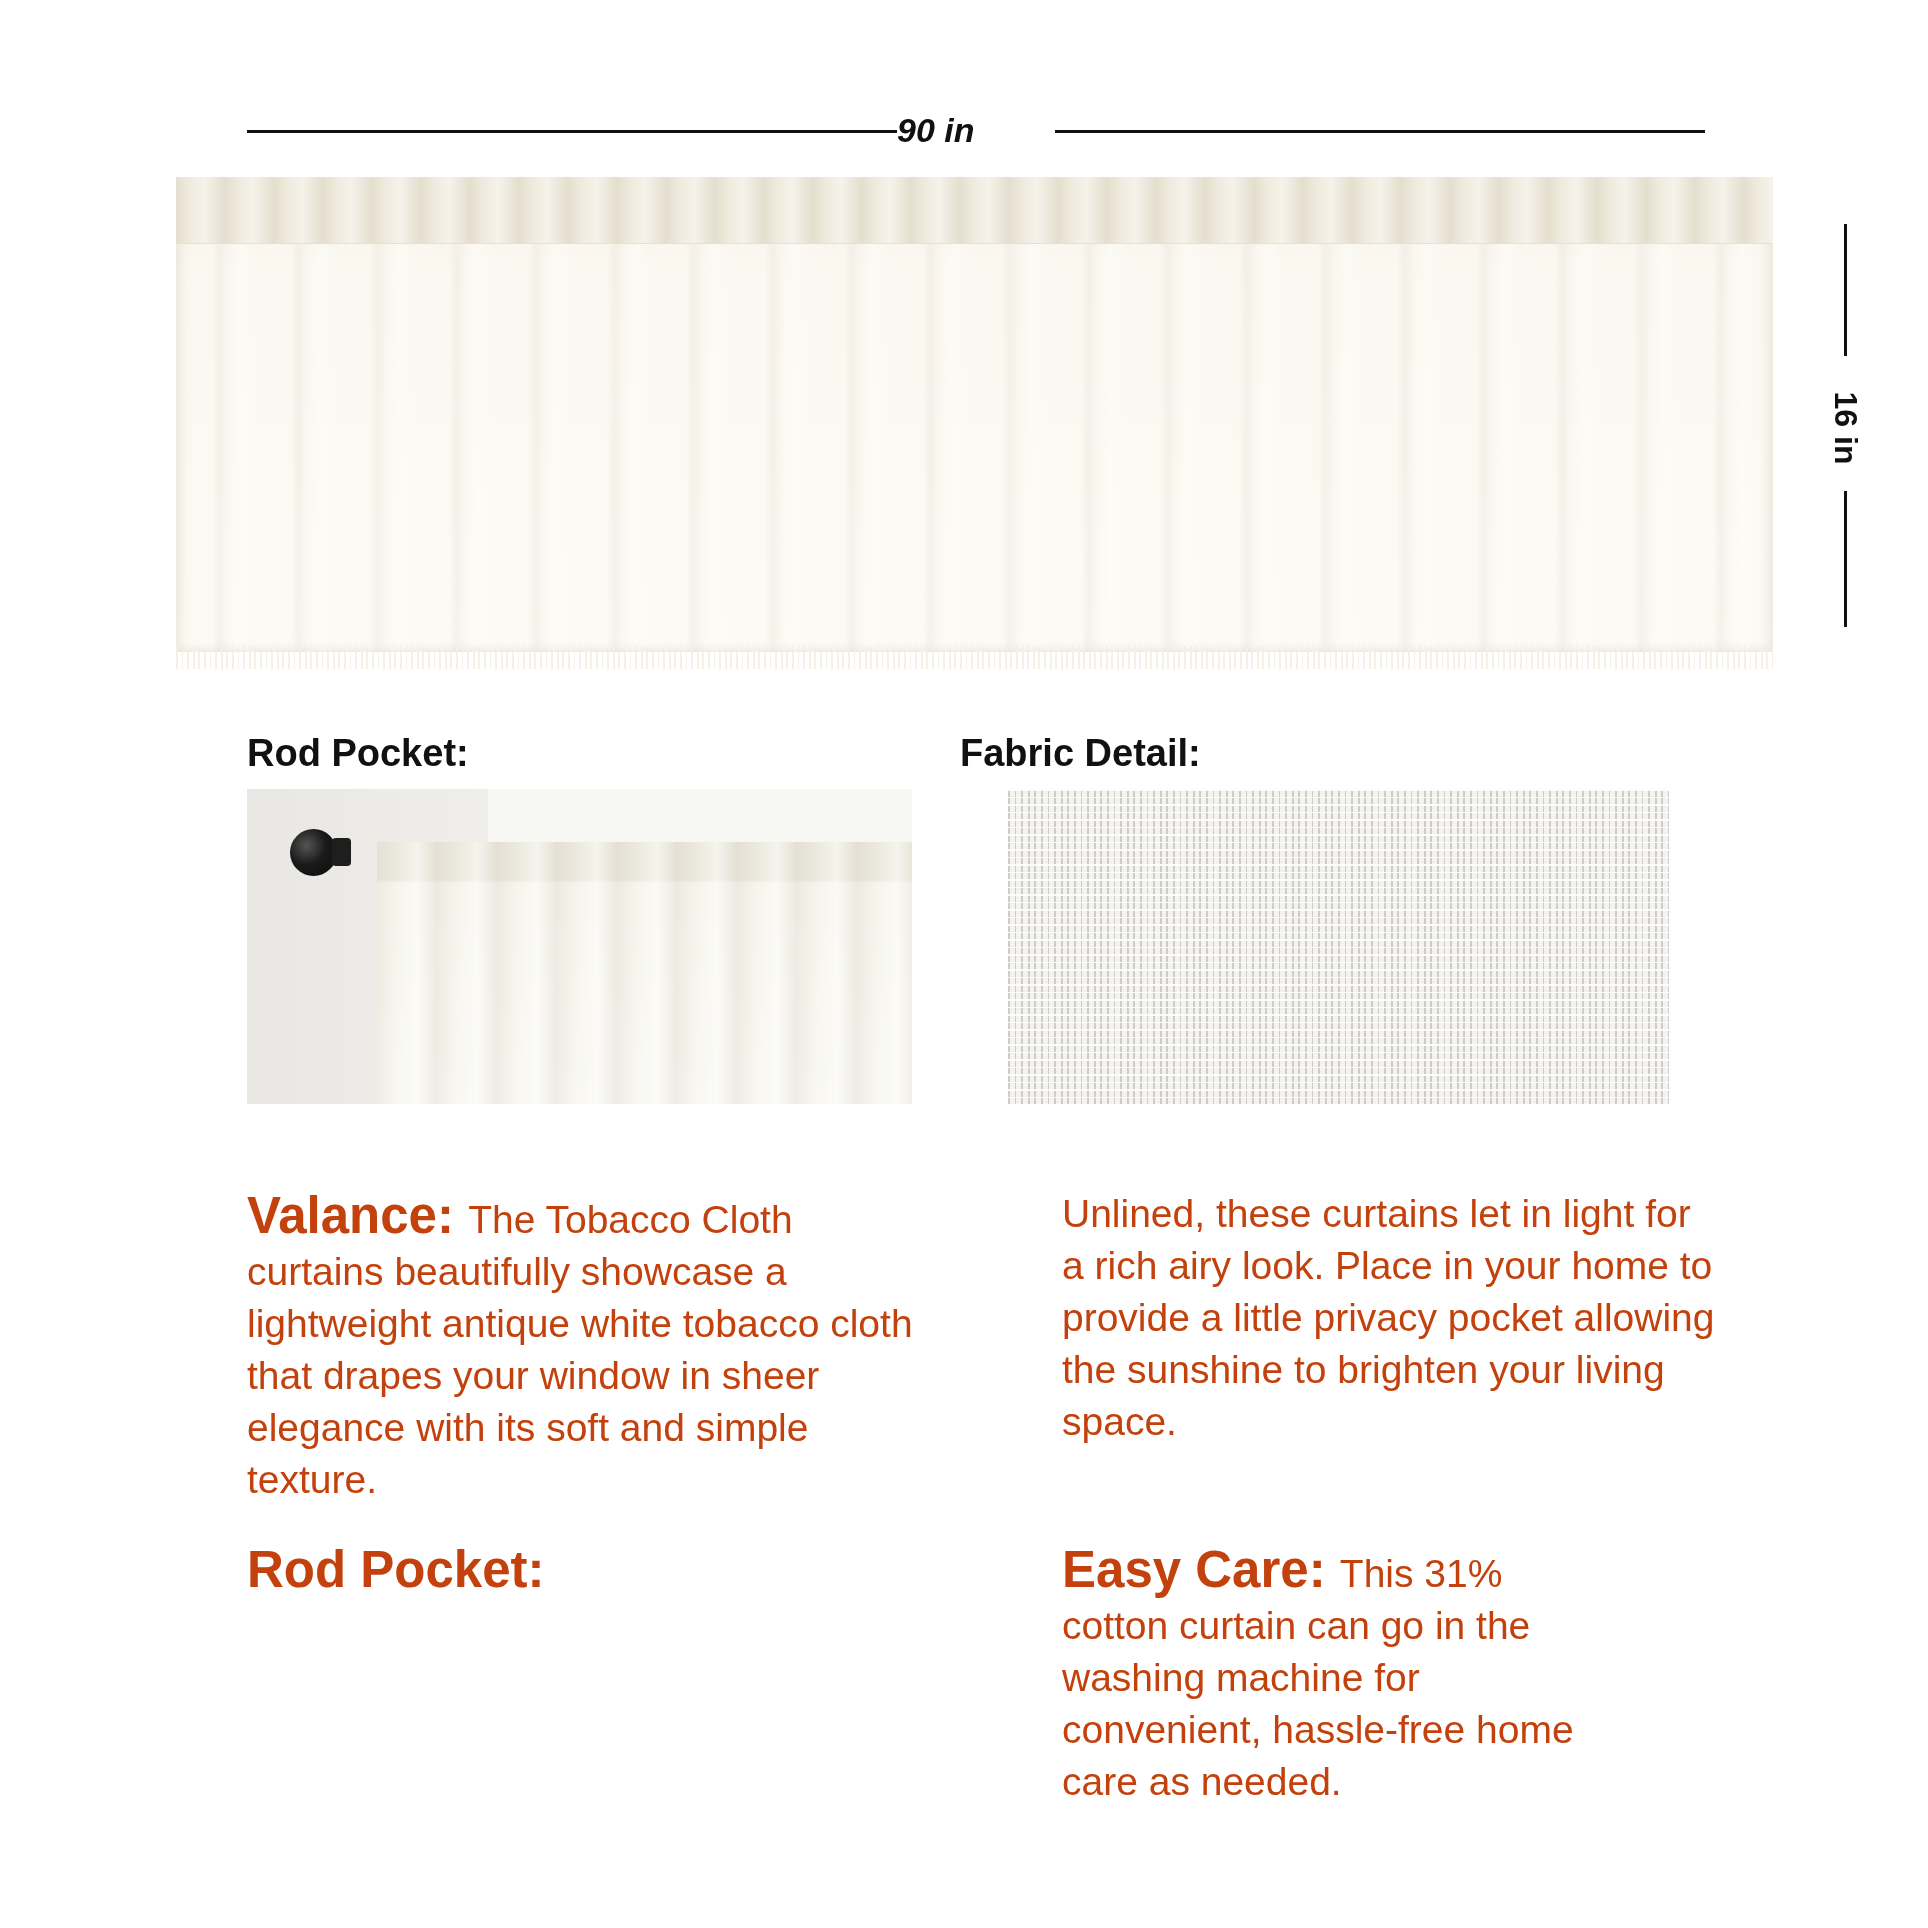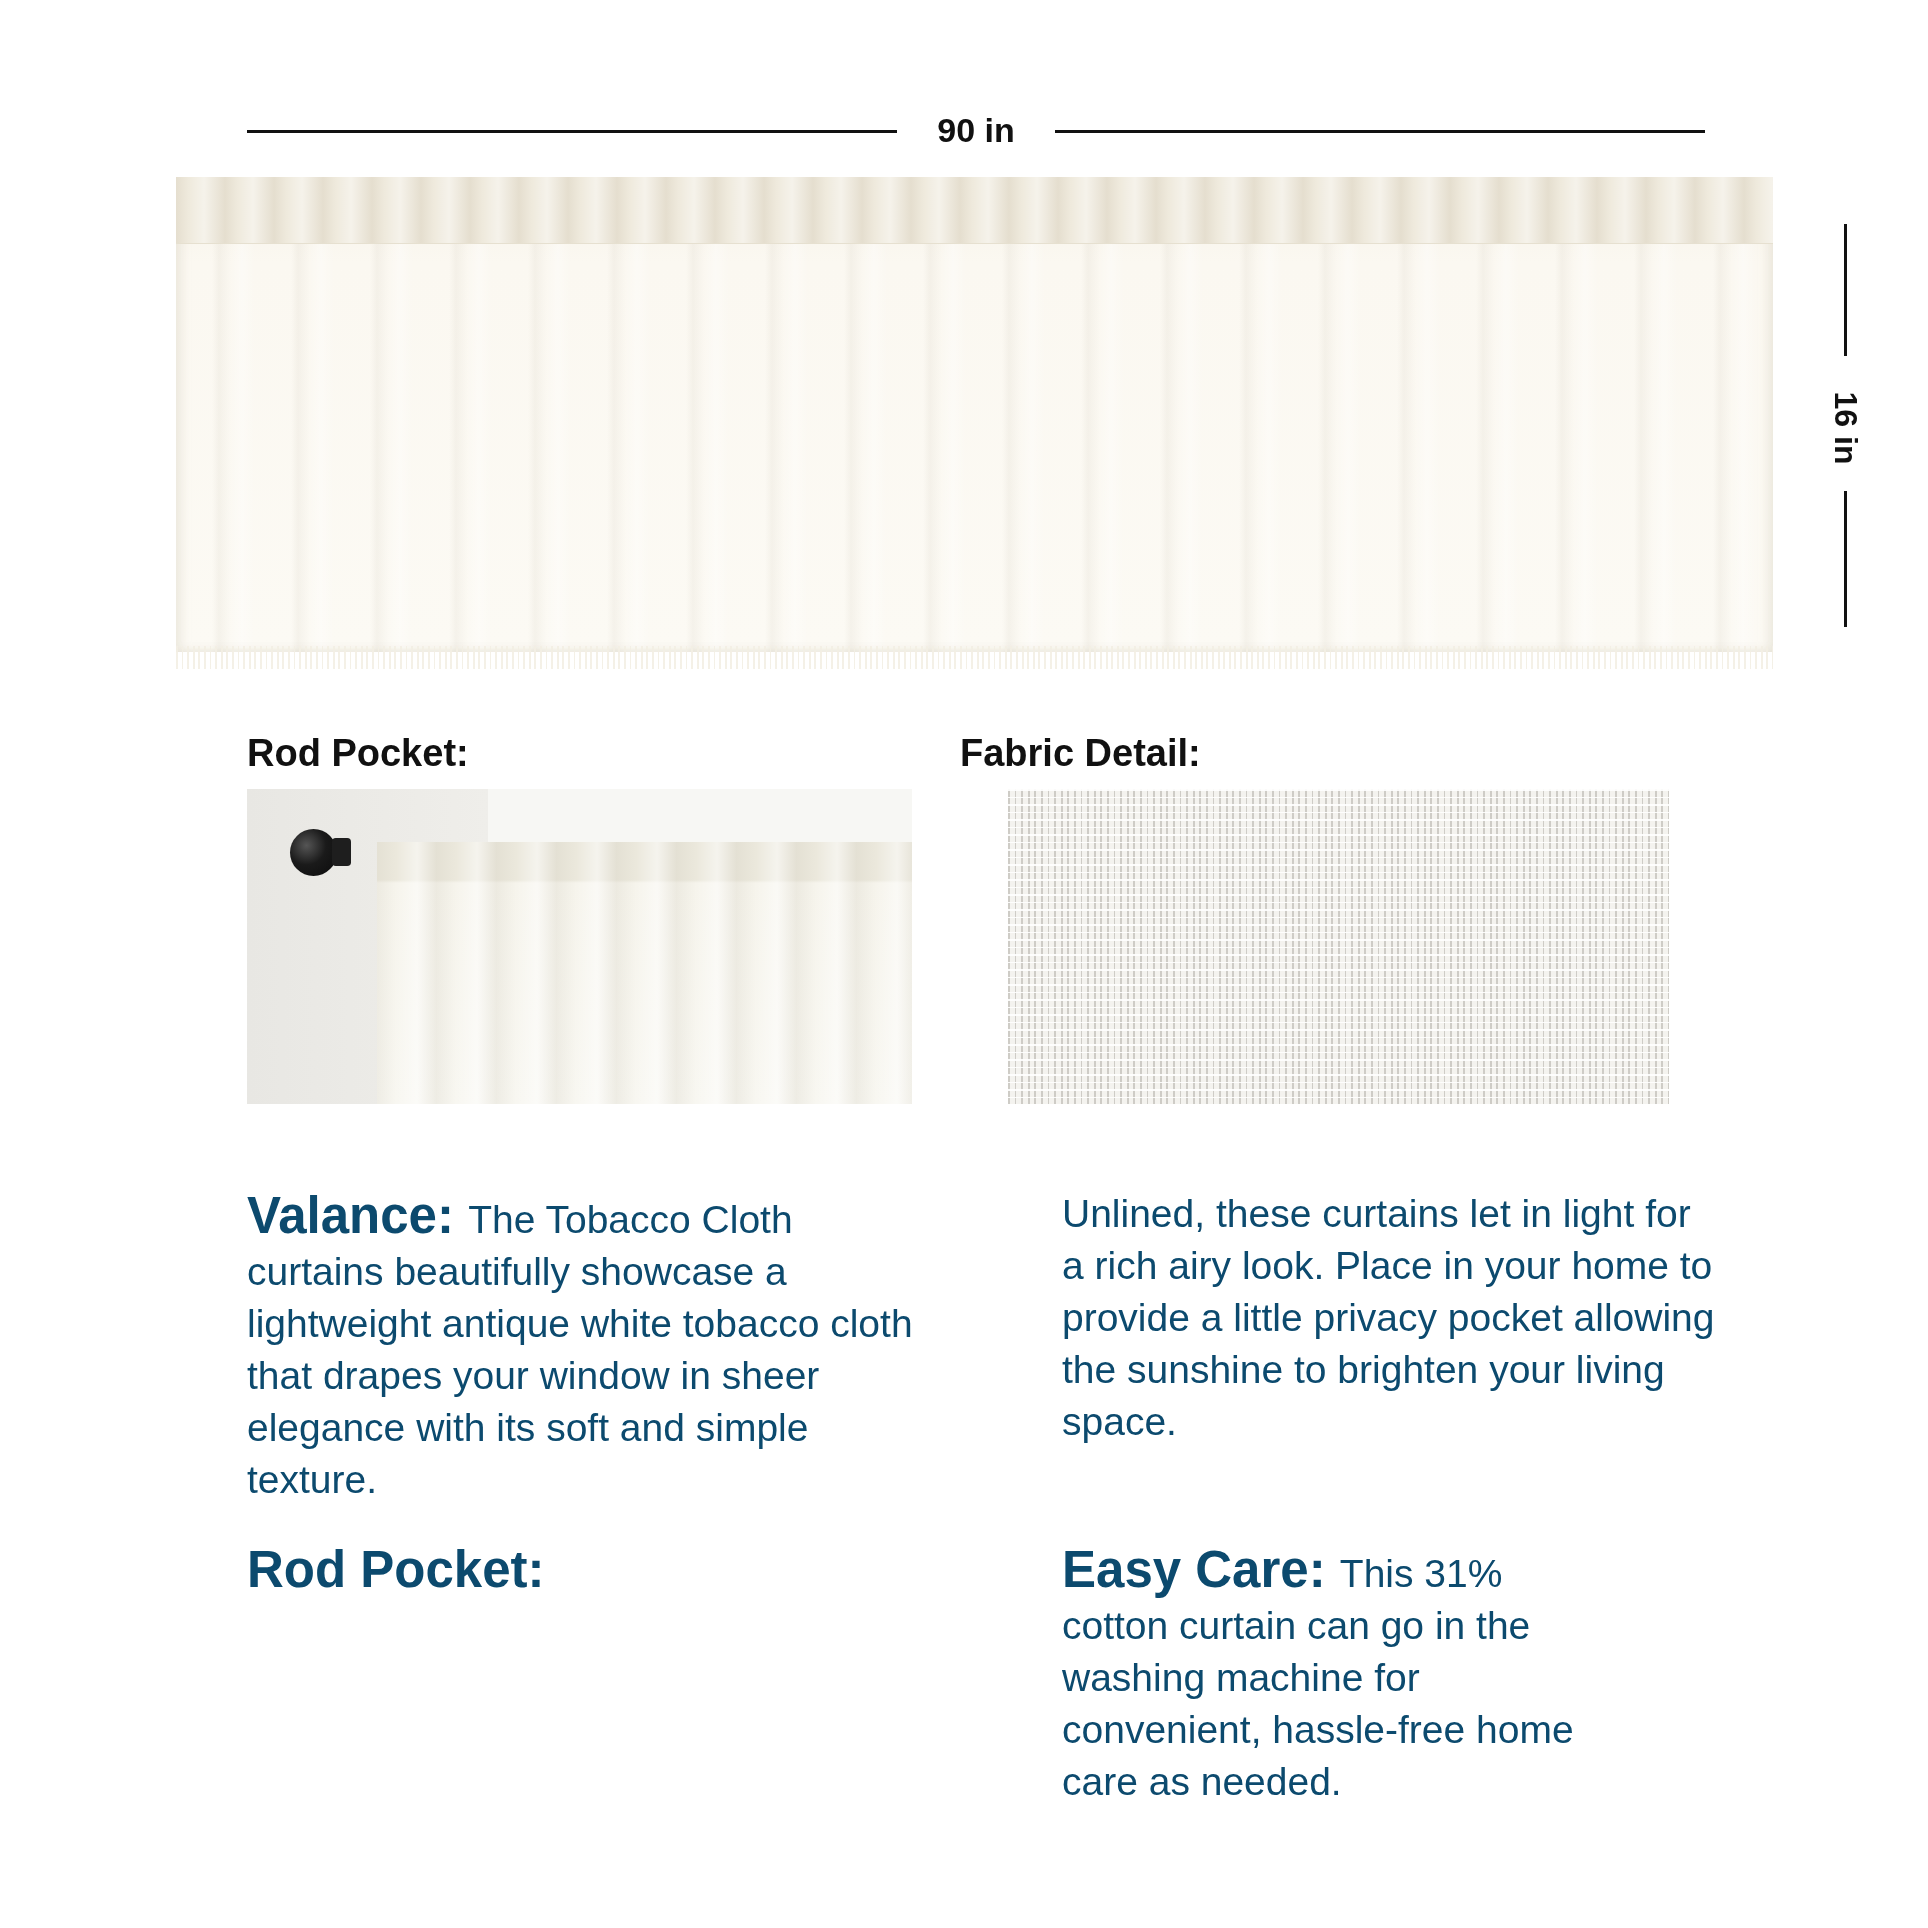--- a/index.html
+++ b/index.html
@@ -3,21 +3,21 @@
   <meta charset="utf-8">
   <style>
     html, body { margin: 0; padding: 0; background: #ffffff; }
     body { width: 1928px; height: 1928px; position: relative; overflow: hidden; font-family: "Liberation Sans", sans-serif; color: #111111; }
 
     
     .dim-h { position: absolute; top: 111px; height: 38px; left: 247px; width: 1458px; }
     .dim-h .line { position: absolute; top: 19px; height: 2.8px; background: #111; }
     .dim-h .line.left { left: 0; width: 650px; }
     .dim-h .line.right { left: 808px; width: 650px; }
-    .dim-h .label { position: absolute; left: 650px; width: 158px; top: 0; text-align: center; font-size: 34px; font-weight: bold; line-height: 38px; }
+    .dim-h .label { position: absolute; left: 650px; width: 158px; top: 0; font-size: 34px; font-weight: bold; line-height: 38px; font-style: italic; }
 
     
     .dim-v { position: absolute; left: 1827px; top: 224px; width: 38px; height: 403px; }
     .dim-v .line { position: absolute; left: 17px; width: 2.8px; background: #111; }
     .dim-v .line.top { top: 0; height: 132px; }
     .dim-v .line.bottom { top: 267px; height: 136px; }
     .dim-v .label { position: absolute; left: -38px; top: 185px; width: 113px; height: 38px; line-height: 38px; text-align: center; font-size: 32px; font-weight: bold; transform: rotate(90deg); }
 
     
     .valance { position: absolute; left: 168px; top: 177px; width: 1612px; height: 499px; }
@@ -66,21 +66,21 @@
 
     
     .photo-fabric { position: absolute; left: 1008px; top: 789px; width: 661px; height: 315px;
       background-color: #f4f3ef;
       background-image:
         repeating-linear-gradient(0deg, rgba(180,178,170,0.0) 0px, rgba(180,178,170,0.0) 5.6px, rgba(255,255,255,0.9) 5.6px, rgba(255,255,255,0.9) 7.5px),
         repeating-linear-gradient(90deg, rgba(175,172,165,0.55) 0px, rgba(175,172,165,0.55) 1.9px, rgba(255,255,255,0) 1.9px, rgba(255,255,255,0) 6.6px);
     }
 
     
-    .block { position: absolute; width: 697px; font-size: 39px; line-height: 52px; color: #0c4a6e; }
+    .block { position: absolute; width: 697px; font-size: 39px; line-height: 52px; color: #c2410c; }
     .block .heading { font-weight: bold; font-size: 51px; line-height: 56px; }
     .block .body-inline { font-weight: normal; }
     .block.valance-text { left: 247px; top: 1188px; width: 669px; }
     .block.sheer-text { left: 1062px; top: 1188px; width: 659px; }
     .block.rod-text { left: 247px; top: 1542px; width: 621px; }
     .block.care-text { left: 1062px; top: 1542px; width: 527px; }
     .block .heading.block-head { display: block; margin-bottom: 1.9px; }
   </style>
 </head>
 <body>

